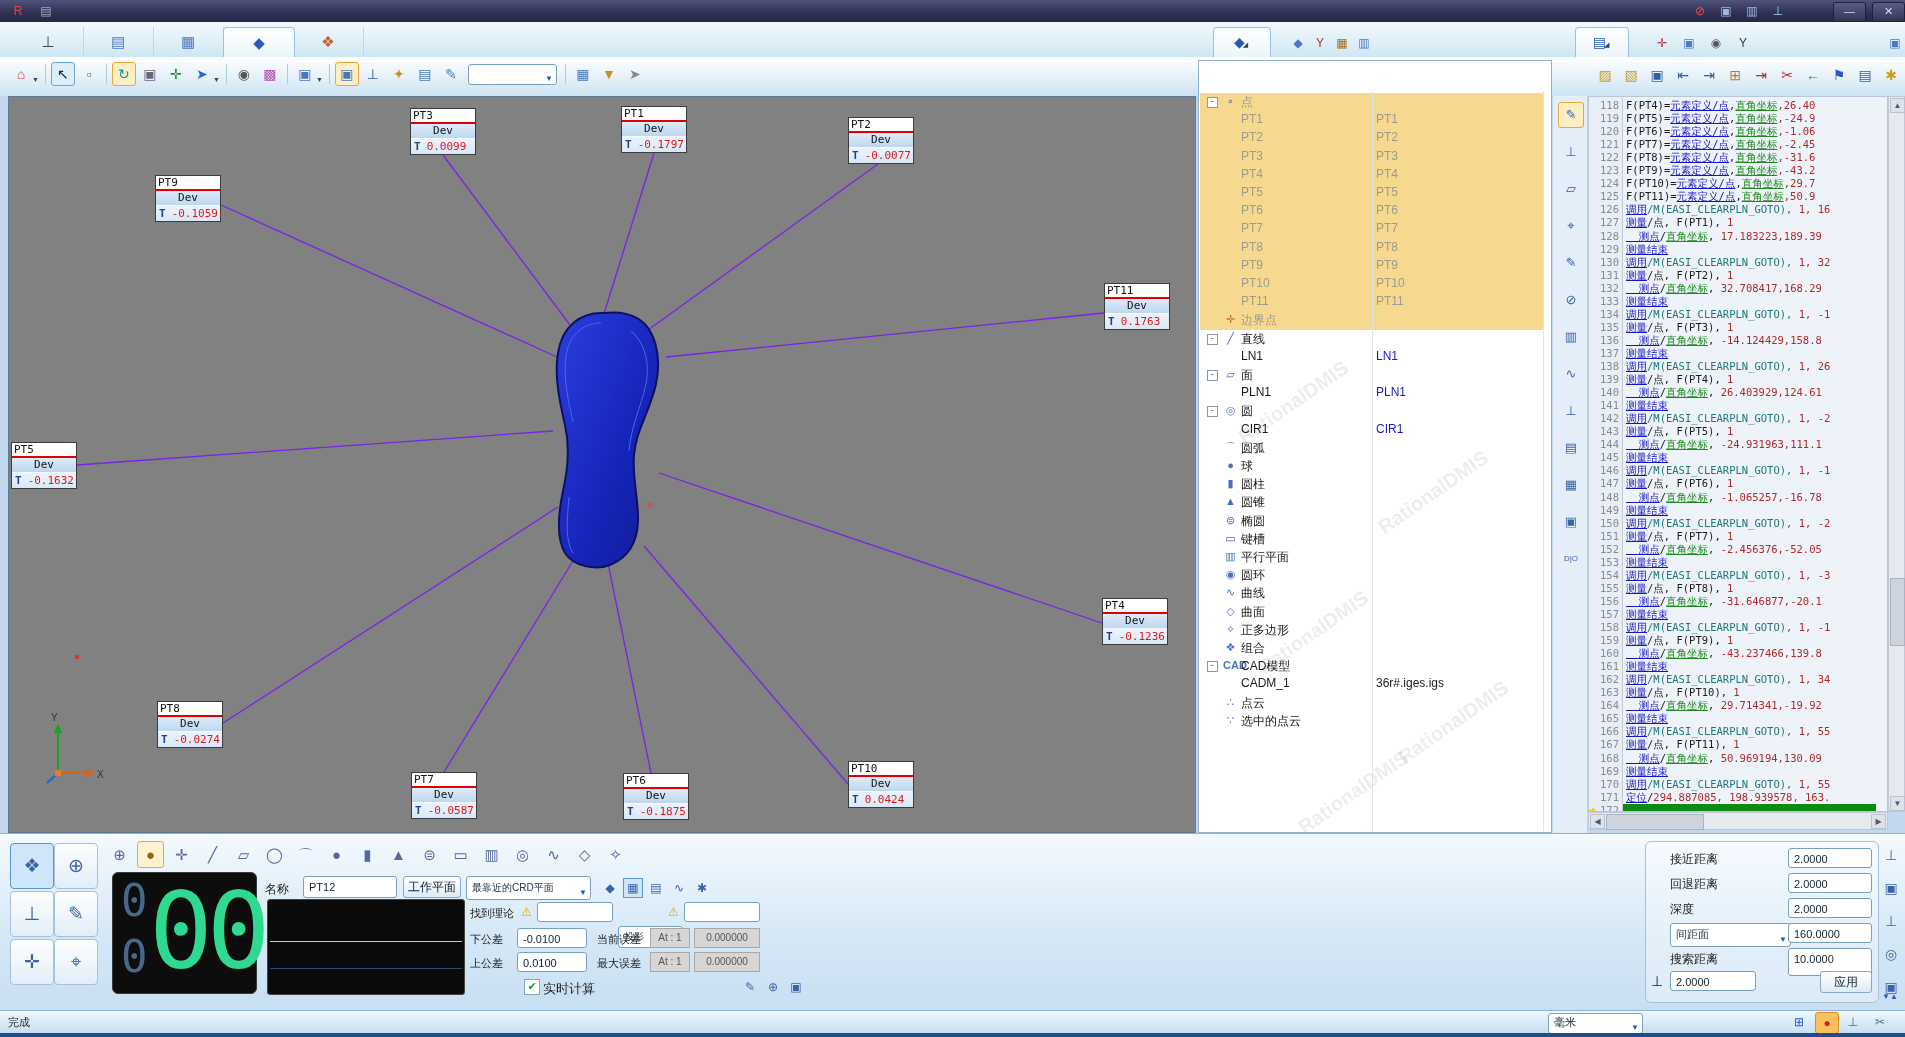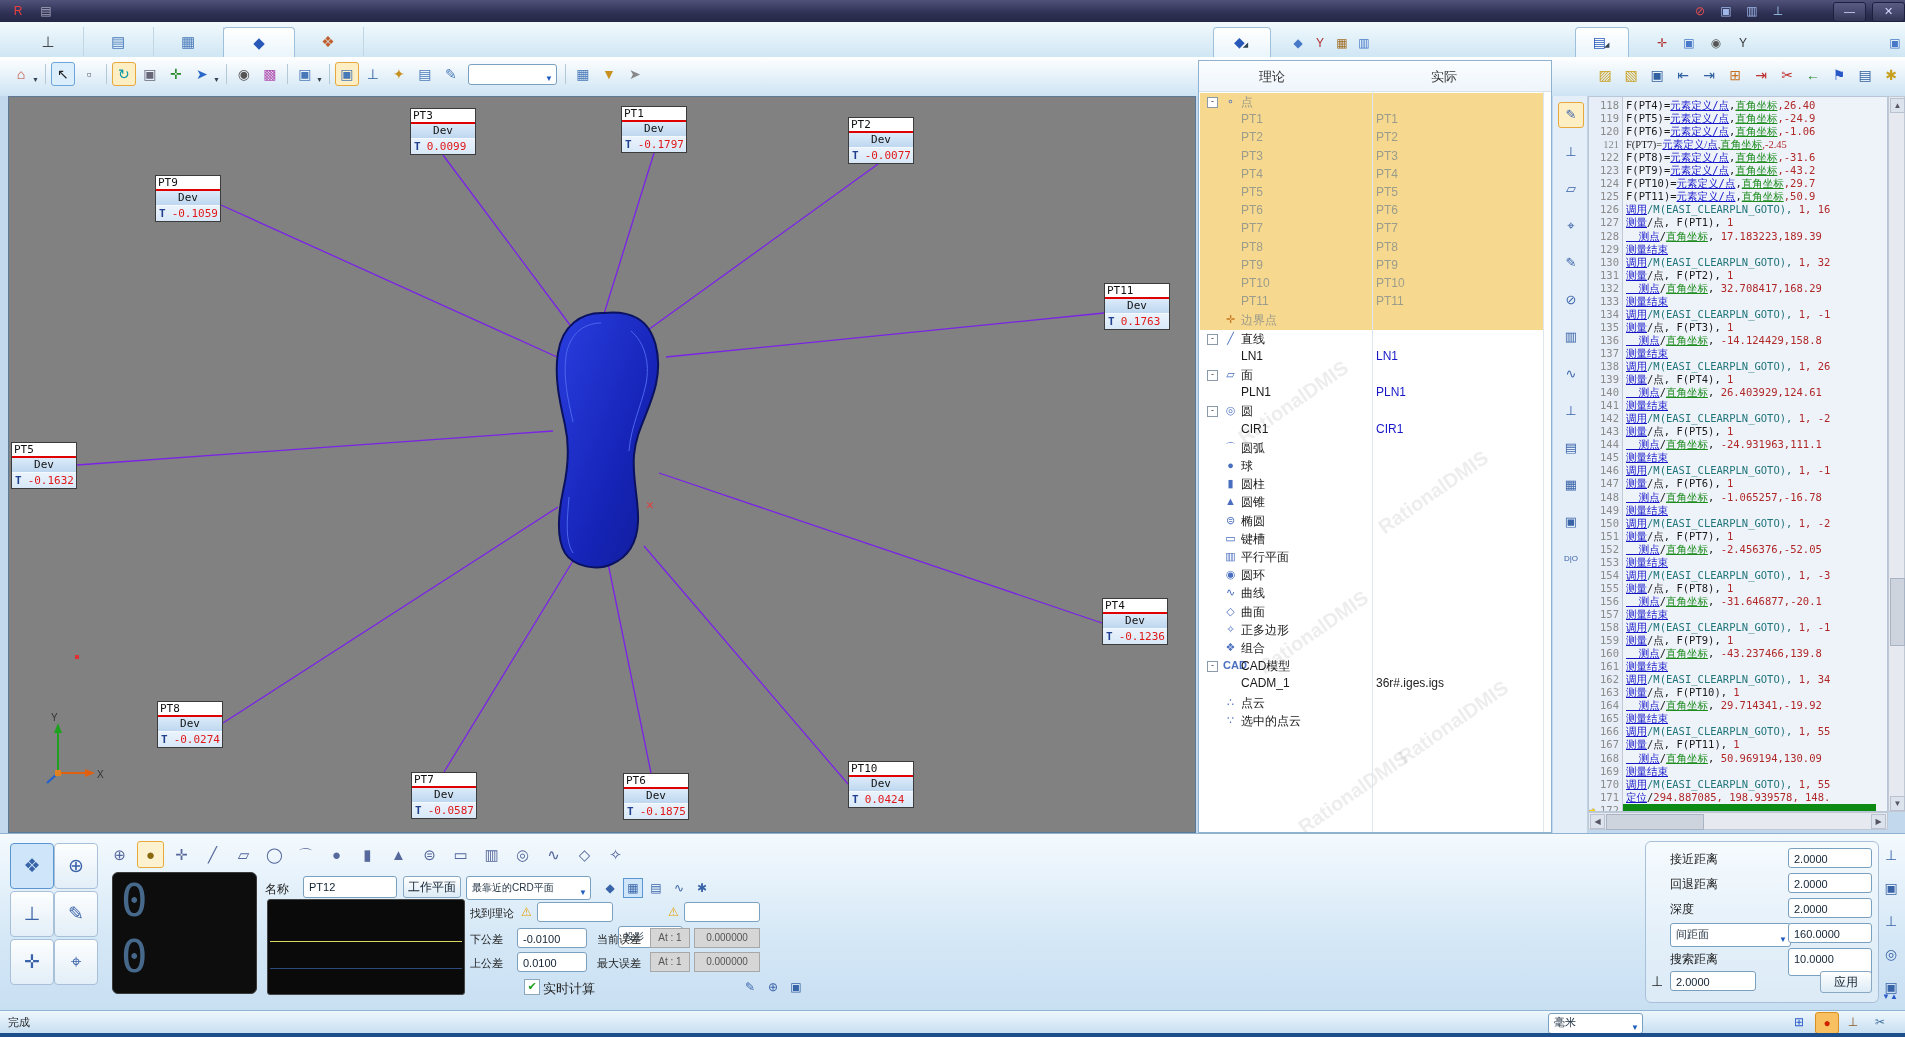--- a/index.html
+++ b/index.html
@@ -294,24 +294,20 @@
         <div class="ptlabel abs" style="left: 1095px; top: 186px;">
           <div class="ttl">PT11</div>
           <div class="red"></div>
           <div class="dev">Dev</div>
           <div class="val"><b>T</b><span>0.1763</span></div>
         </div>
       </div>
   </div>
 
   <div class="abs treepanel">
-    <div class="treehead">
-      <span class="abs" style="left:60px;top:7px">理论</span>
-      <span class="abs" style="left:232px;top:7px">实际</span>
-    </div>
     <div id="tree-watermarks">
         <div class="wm" style="left: 10px; top: 120px;">RationalDMIS</div>
         <div class="wm" style="left: 150px; top: 200px;">RationalDMIS</div>
         <div class="wm" style="left: 30px; top: 330px;">RationalDMIS</div>
         <div class="wm" style="left: 170px; top: 420px;">RationalDMIS</div>
         <div class="wm" style="left: 50px; top: 560px;">RationalDMIS</div>
         <div class="wm" style="left: 190px; top: 650px;">RationalDMIS</div>
         <div class="wm" style="left: 90px; top: 720px;">RationalDMIS</div>
       </div>
     <div id="tree-body">
@@ -494,21 +490,21 @@
       <div class="tbi" style="color: rgb(40, 88, 200);">⚑</div>
       <div class="tbi" style="color: rgb(48, 96, 160);">▤</div>
       <div class="tbi" style="color: rgb(200, 160, 32);">✱</div>
     </div>
   <div class="abs codearea">
     <div class="numcol"></div>
     <div id="code-lines">
         <div class="codeline" style="top: 2px;"><div class="num">118</div><div class="txt"><span class="ck">F(PT4)=</span><span class="cb">元素定义/点</span><span class="ck">,</span><span class="cg">直角坐标</span><span class="cr">,26.40</span></div></div>
         <div class="codeline" style="top: 15.05px;"><div class="num">119</div><div class="txt"><span class="ck">F(PT5)=</span><span class="cb">元素定义/点</span><span class="ck">,</span><span class="cg">直角坐标</span><span class="cr">,-24.9</span></div></div>
         <div class="codeline" style="top: 28.1px;"><div class="num">120</div><div class="txt"><span class="ck">F(PT6)=</span><span class="cb">元素定义/点</span><span class="ck">,</span><span class="cg">直角坐标</span><span class="cr">,-1.06</span></div></div>
-        <div class="codeline" style="top: 41.15px; font-family: Liberation Serif, serif;"><div class="num">121</div><div class="txt"><span class="ck">F(PT7)=</span><span class="cb">元素定义/点</span><span class="ck">,</span><span class="cg">直角坐标</span><span class="cr">,-2.45</span></div></div>
+        <div class="codeline" style="top: 41.15px;"><div class="num">121</div><div class="txt"><span class="ck">F(PT7)=</span><span class="cb">元素定义/点</span><span class="ck">,</span><span class="cg">直角坐标</span><span class="cr">,-2.45</span></div></div>
         <div class="codeline" style="top: 54.2px;"><div class="num">122</div><div class="txt"><span class="ck">F(PT8)=</span><span class="cb">元素定义/点</span><span class="ck">,</span><span class="cg">直角坐标</span><span class="cr">,-31.6</span></div></div>
         <div class="codeline" style="top: 67.25px;"><div class="num">123</div><div class="txt"><span class="ck">F(PT9)=</span><span class="cb">元素定义/点</span><span class="ck">,</span><span class="cg">直角坐标</span><span class="cr">,-43.2</span></div></div>
         <div class="codeline" style="top: 80.3px;"><div class="num">124</div><div class="txt"><span class="ck">F(PT10)=</span><span class="cb">元素定义/点</span><span class="ck">,</span><span class="cg">直角坐标</span><span class="cr">,29.7</span></div></div>
         <div class="codeline" style="top: 93.35px;"><div class="num">125</div><div class="txt"><span class="ck">F(PT11)=</span><span class="cb">元素定义/点</span><span class="ck">,</span><span class="cg">直角坐标</span><span class="cr">,50.9</span></div></div>
         <div class="codeline" style="top: 106.4px;"><div class="num">126</div><div class="txt"><span class="cb">调用</span><span class="ct">/M(EASI_CLEARPLN_GOTO), </span><span class="cr">1, 16</span></div></div>
         <div class="codeline" style="top: 119.45px;"><div class="num">127</div><div class="txt"><span class="cb">测量</span><span class="ck">/点, F(PT1), </span><span class="cr">1</span></div></div>
         <div class="codeline" style="top: 132.5px;"><div class="num">128</div><div class="txt"><span class="cb">  测点</span><span class="ck">/</span><span class="cg">直角坐标</span><span class="ck">, </span><span class="cr">17.183223,189.39</span></div></div>
         <div class="codeline" style="top: 145.55px;"><div class="num">129</div><div class="txt"><span class="cb">测量结束</span></div></div>
         <div class="codeline" style="top: 158.6px;"><div class="num">130</div><div class="txt"><span class="cb">调用</span><span class="ct">/M(EASI_CLEARPLN_GOTO), </span><span class="cr">1, 32</span></div></div>
         <div class="codeline" style="top: 171.65px;"><div class="num">131</div><div class="txt"><span class="cb">测量</span><span class="ck">/点, F(PT2), </span><span class="cr">1</span></div></div>
@@ -544,21 +540,21 @@
         <div class="codeline" style="top: 563.15px;"><div class="num">161</div><div class="txt"><span class="cb">测量结束</span></div></div>
         <div class="codeline" style="top: 576.2px;"><div class="num">162</div><div class="txt"><span class="cb">调用</span><span class="ct">/M(EASI_CLEARPLN_GOTO), </span><span class="cr">1, 34</span></div></div>
         <div class="codeline" style="top: 589.25px;"><div class="num">163</div><div class="txt"><span class="cb">测量</span><span class="ck">/点, F(PT10), </span><span class="cr">1</span></div></div>
         <div class="codeline" style="top: 602.3px;"><div class="num">164</div><div class="txt"><span class="cb">  测点</span><span class="ck">/</span><span class="cg">直角坐标</span><span class="ck">, </span><span class="cr">29.714341,-19.92</span></div></div>
         <div class="codeline" style="top: 615.35px;"><div class="num">165</div><div class="txt"><span class="cb">测量结束</span></div></div>
         <div class="codeline" style="top: 628.4px;"><div class="num">166</div><div class="txt"><span class="cb">调用</span><span class="ct">/M(EASI_CLEARPLN_GOTO), </span><span class="cr">1, 55</span></div></div>
         <div class="codeline" style="top: 641.45px;"><div class="num">167</div><div class="txt"><span class="cb">测量</span><span class="ck">/点, F(PT11), </span><span class="cr">1</span></div></div>
         <div class="codeline" style="top: 654.5px;"><div class="num">168</div><div class="txt"><span class="cb">  测点</span><span class="ck">/</span><span class="cg">直角坐标</span><span class="ck">, </span><span class="cr">50.969194,130.09</span></div></div>
         <div class="codeline" style="top: 667.55px;"><div class="num">169</div><div class="txt"><span class="cb">测量结束</span></div></div>
         <div class="codeline" style="top: 680.6px;"><div class="num">170</div><div class="txt"><span class="cb">调用</span><span class="ct">/M(EASI_CLEARPLN_GOTO), </span><span class="cr">1, 55</span></div></div>
-        <div class="codeline" style="top: 693.65px;"><div class="num">171</div><div class="txt"><span class="cb">定位</span><span class="ck">/</span><span class="cr">294.887085, 198.939578, 148.</span></div></div>
+        <div class="codeline" style="top: 693.65px;"><div class="num">171</div><div class="txt"><span class="cb">定位</span><span class="ck">/</span><span class="cr">294.887085, 198.939578, 163.</span></div></div>
         <div class="codeline" style="top: 706.7px;"><div class="curline" style="width: 253px; top: 0px;"></div><div class="curarrow">➔</div><div class="num">172</div><div class="txt"></div></div>
       </div>
   </div>
   <div class="abs vscroll">
     <div class="scrbtn" style="top:1px">▲</div>
     <div class="vthumb" style="top:481px;height:66px"></div>
     <div class="scrbtn" style="top:699px">▼</div>
   </div>
   <div class="abs hscroll">
     <div class="scrbtn" style="top:1px;left:1px">◀</div>
@@ -584,20 +580,21 @@
         <div class="fico">▥</div>
         <div class="fico">◎</div>
         <div class="fico">∿</div>
         <div class="fico">◇</div>
         <div class="fico">✧</div>
       </div>
 
     <div class="digital">
       <div class="smallz" style="top:2px">0</div>
       <div class="smallz" style="top:58px">0</div>
+      <div class="bigz">00</div>
     </div>
 
     <div class="flabel" style="left:265px;top:47px">名称</div>
     <div class="finput" style="left:303px;top:42px;width:94px">PT12</div>
     <div class="fbtn" style="left:403px;top:42px;width:58px">工作平面</div>
     <div class="combo abs" style="left:466px;top:42px;width:104px;height:22px;line-height:20px">
       <span style="font-size:10px">最靠近的CRD平面</span><span class="car" style="top:6px">▼</span>
     </div>
     <div id="form-small-icons" class="abs" style="left:600px;top:44px;display:flex">
         <div class="smico">◆</div>

